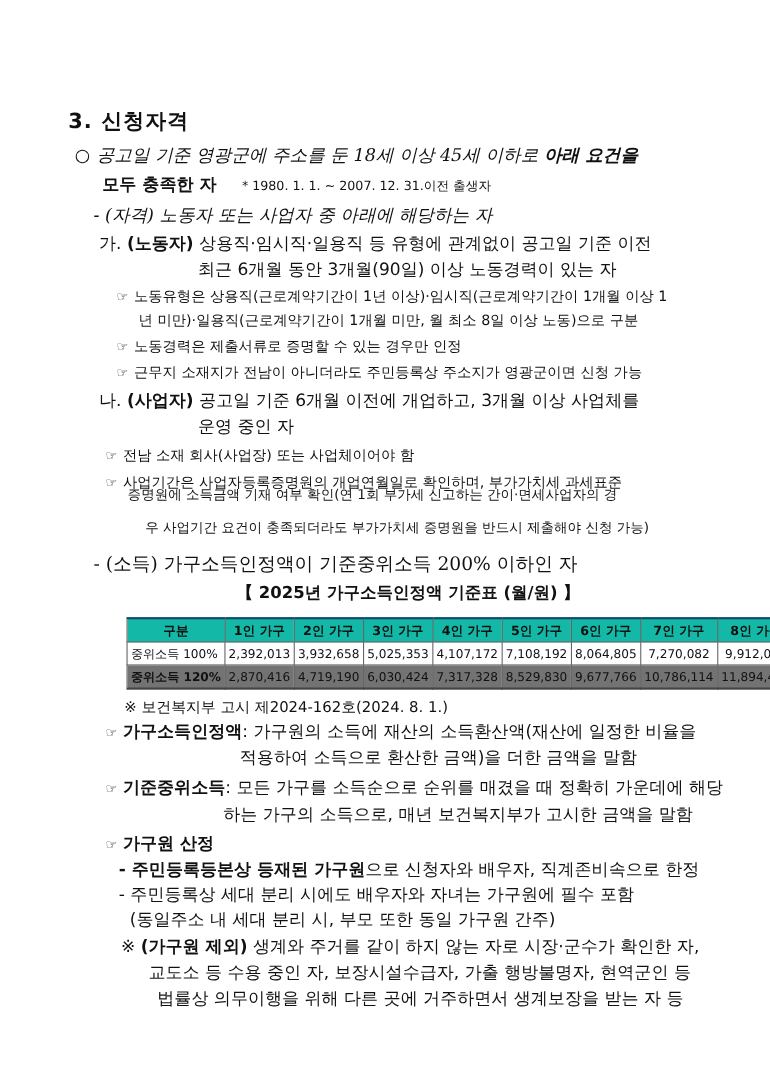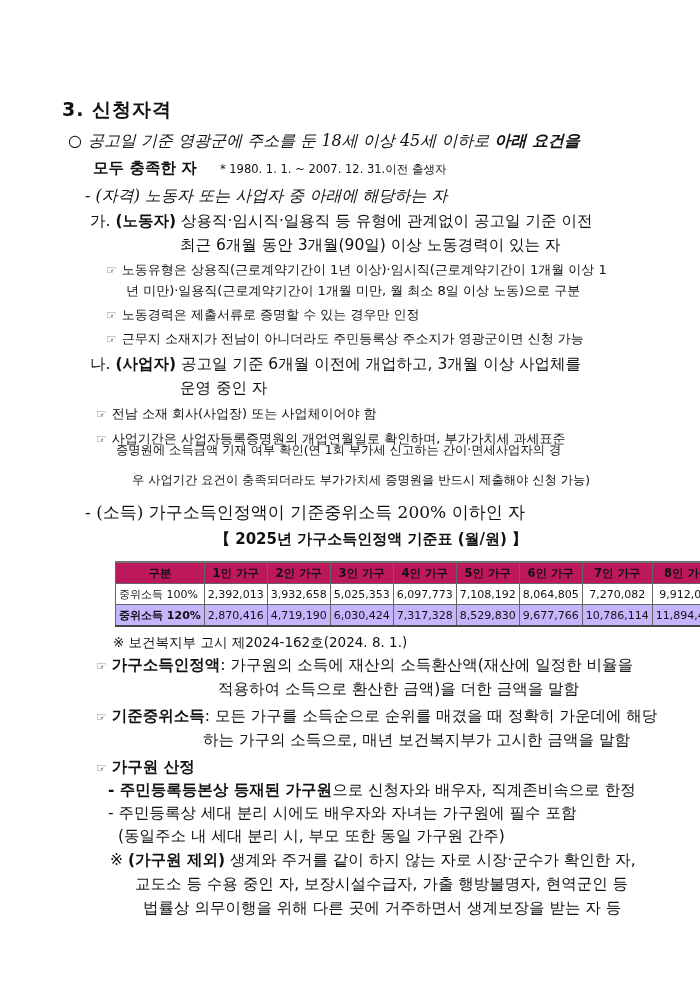--- a/index.html
+++ b/index.html
@@ -9,22 +9,22 @@
     .serif { font-family:"DejaVu Serif","Liberation Serif",serif; }
     .b { font-weight:bold; }
     .title { left:62px; top:97px; font-size:19px; font-weight:bold; letter-spacing:1px; }
     .l1 { font-size:16px;font-style:italic; }
     .l2 { font-size:15.5px; }
     .l3 { font-size:13px; }
     .hand { font-size:12px; color:#333; margin-right:5px; }
     .small { font-size:11.5px; }
     table.inc { position:absolute; left:115px; top:561px; border-collapse:collapse; font-size:11px; }
     table.inc td, table.inc th { border:1px solid #666; padding:0 3px; height:20px; text-align:center; white-space:nowrap; }
-    table.inc th { background:#be185d; font-weight:bold; font-size:11.5px; border-top:2px solid #737373; }
-    table.inc tr.r120 td { background:#c4b5fd; }
+    table.inc th { background:#14b8a6; font-weight:bold; font-size:11.5px; border-top:2px solid #0c4a6e; }
+    table.inc tr.r120 td { background:#737373; }
     table.inc tr.r120 { border-bottom:2px solid #444; }
     table.inc td.lbl { text-align:left; }
     .caption { left:215px; top:530px; font-size:15px; font-weight:bold; }
   </style>
 </head>
 <body>
 
 <div class="abs title">
   <span>3.</span>
   <span>신청자격</span>
@@ -90,21 +90,21 @@
       <th style="width:48px;">7인 가구</th>
       <th style="width:48px;">8인 가구</th>
     </tr>
   </thead>
   <tbody>
     <tr>
       <td class="lbl">중위소득 100%</td>
       <td>2,392,013</td>
       <td>3,932,658</td>
       <td>5,025,353</td>
-      <td>6,097,773</td>
+      <td>4,107,172</td>
       <td>7,108,192</td>
       <td>8,064,805</td>
       <td>7,270,082</td>
       <td>9,912,051</td>
     </tr>
     <tr class="r120">
       <td class="lbl b">중위소득 120%</td>
       <td>2,870,416</td>
       <td>4,719,190</td>
       <td>6,030,424</td>

